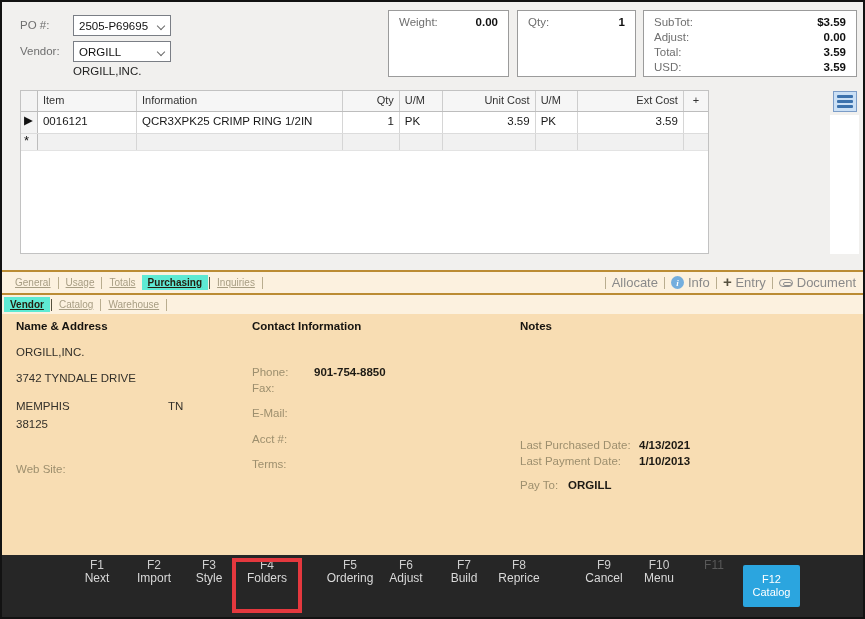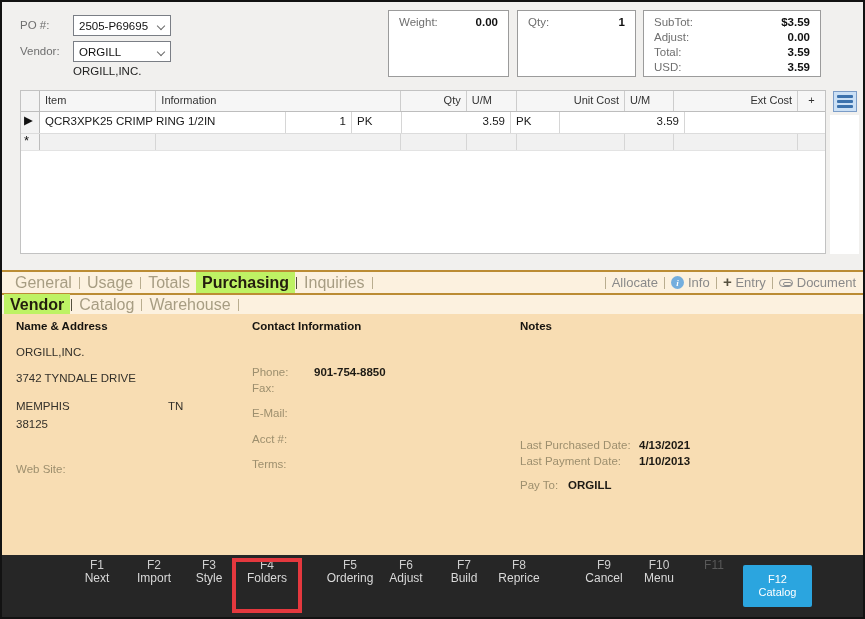--- a/index.html
+++ b/index.html
@@ -22,21 +22,21 @@
     border-right:1.4px solid #6b6b6b; border-bottom:1.4px solid #6b6b6b;
     transform:rotate(45deg);
   }
   .vend-name { position:absolute; left:71px; top:63px; font-size:11.5px; color:#222; }
   .box { position:absolute; top:8px; height:67px; background:#fff; border:1px solid #9b9b9b; padding:4px 10px; }
   .box-row { display:flex; justify-content:space-between; font-size:11.5px; line-height:15px; }
   .blbl { color:#6f6f6f; }
   .bval { color:#101010; font-weight:600; }
   
   .mid-panel { position:absolute; top:86px; left:0; right:0; height:182px; background:#f1f0ee; }
-  .grid-box { position:absolute; left:18px; top:2px; width:806px; height:164px; background:#fff; border:1px solid #c2c2c2; }
+  .grid-box { position:absolute; left:18px; top:2px; width:689px; height:164px; background:#fff; border:1px solid #c2c2c2; }
   .grid-patch { position:absolute; left:828px; top:27px; width:29px; height:139px; background:#fff; }
   .g-row { display:flex; width:100%; }
   .g-header { height:21px; background:#f6f6f6; border-bottom:1px solid #bdbdbd; }
   .g-data { height:22px; border-bottom:1px solid #dcdcdc; background:#fff; }
   .g-new { height:17px; background:#f1f1f1; border-bottom:1px solid #e3e3e3; }
   .gc { border-right:1px solid #d6d6d6; padding:3px 5px; overflow:hidden; white-space:nowrap; font-size:11px; color:#333; }
   .g-header .gc { border-right:1px solid #cdcdcd; }
   .g-data .gc { font-size:11.5px; color:#181818; }
   .gc.sel { width:19px; background:#f3f3f3; border-right:1px solid #bdbdbd; padding:1px 3px; color:#111; }
   .gc.c-item { width:117px; }
@@ -54,22 +54,22 @@
     background:#cbe0f5; border:1px solid #7b9cc7; cursor:pointer;
     display:flex; flex-direction:column; justify-content:center; gap:2px; padding:0 3px;
   }
   .grid-menu .bar { height:3px; background:#3c72ad; border-radius:1px; }
   
   .hr { position:absolute; left:0; right:0; height:2px; background:#bb8c34; }
   .hr1 { top:268px; } .hr2 { top:291px; }
   .tabstrip { position:absolute; left:0; right:0; display:flex; align-items:center; background:#fcf1df; padding-left:7px; }
   .strip1 { top:270px; height:21px; }
   .strip2 { top:293px; height:19px; }
-  .tab { font-size:16px; color:#a79d83; padding:2px 6px; cursor:pointer; white-space:nowrap; }
-  .tab.active { background:#bef264; color:#241d0e; font-weight:bold; }
+  .tab { font-size:10px; color:#a79d83; padding:2px 6px; cursor:pointer; white-space:nowrap;text-decoration:underline; }
+  .tab.active { background:#5eead4; color:#241d0e; font-weight:bold; }
   .vsep { width:1px; height:12px; background:#b9ad8f; margin:0 1px; }
   .vsep.dark { background:#55503f; }
   .right-tools { margin-left:auto; display:flex; align-items:center; gap:5px; padding-right:7px; font-size:13px; color:#8a8a8a; }
   .tool { display:flex; align-items:center; gap:4px; cursor:pointer; color:#8a8a8a; }
   .info-ic { width:13px; height:13px; border-radius:50%; background:#74aede; color:#fff;
              display:inline-flex; align-items:center; justify-content:center; }
   .info-ic::after { content:"i"; font-size:9px; font-weight:bold; font-family:"Liberation Serif", serif; }
   .plus-ic::after { content:"+"; font-size:15px; color:#55503f; font-weight:bold; line-height:10px; }
   .clip-ic { display:inline-block; width:14px; height:8px; border:1px solid #8f8f8f; border-radius:5px; position:relative; }
   .clip-ic::after { content:""; position:absolute; left:3px; top:2px; width:7px; height:2px;
@@ -81,21 +81,21 @@
   .glbl { color:#9d8f6e; }
   .gval { color:#1d1a14; font-weight:600; }
   .gtext { color:#33302a; }
   
   .fbar { position:absolute; left:0; right:0; bottom:0; height:62px; background:#262626; }
   .fkey { position:absolute; top:4px; width:68px; text-align:center; font-size:12px; line-height:13px;
           color:#d9d9d9; cursor:pointer; }
   .fkey .knum { color:#cfcfcf; }
   .fkey.disabled, .fkey.disabled .knum { color:#595959; cursor:default; }
   .fkey-primary {
-    position:absolute; left:741px; top:10px; width:69px; height:42px;
+    position:absolute; left:741px; top:10px; width:57px; height:42px;
     background:#2ba5df; border-radius:2px; color:#fff; cursor:pointer;
     display:flex; flex-direction:column; align-items:center; justify-content:center;
     font-size:11px; line-height:13px;
   }
   .red-box { position:absolute; left:230px; top:3px; width:70px; height:55px;
              border:4px solid #e4383e; pointer-events:none; }
 </style>
 </head>
 <body>
 
@@ -119,21 +119,21 @@
         <span class="blbl">Weight:</span>
         <span class="bval">0.00</span>
       </div>
     </div>
     <div class="box" style="left:515px; width:119px;">
       <div class="box-row">
         <span class="blbl">Qty:</span>
         <span class="bval">1</span>
       </div>
     </div>
-    <div class="box" style="left:641px; width:178px;">
+    <div class="box" style="left:641px; width:214px;">
       <div class="box-row">
         <span class="blbl">SubTot:</span>
         <span class="bval">$3.59</span>
       </div>
       <div class="box-row">
         <span class="blbl">Adjust:</span>
         <span class="bval">0.00</span>
       </div>
       <div class="box-row">
         <span class="blbl">Total:</span>
@@ -154,20 +154,21 @@
         <div class="gc c-desc">Information</div>
         <div class="gc c-qty">Qty</div>
         <div class="gc c-um">U/M</div>
         <div class="gc c-cost">Unit Cost</div>
         <div class="gc c-um2">U/M</div>
         <div class="gc c-ext">Ext Cost</div>
         <div class="gc c-plus">+</div>
       </div>
       <div class="g-row g-data">
         <div class="gc sel marker-play">▶</div>
+        <div class="gc c-item">0016121</div>
         <div class="gc c-desc">QCR3XPK25 CRIMP RING 1/2IN</div>
         <div class="gc c-qty">1</div>
         <div class="gc c-um">PK</div>
         <div class="gc c-cost">3.59</div>
         <div class="gc c-um2">PK</div>
         <div class="gc c-ext">3.59</div>
         <div class="gc c-plus"></div>
       </div>
       <div class="g-row g-new">
         <div class="gc sel marker-star">*</div>

